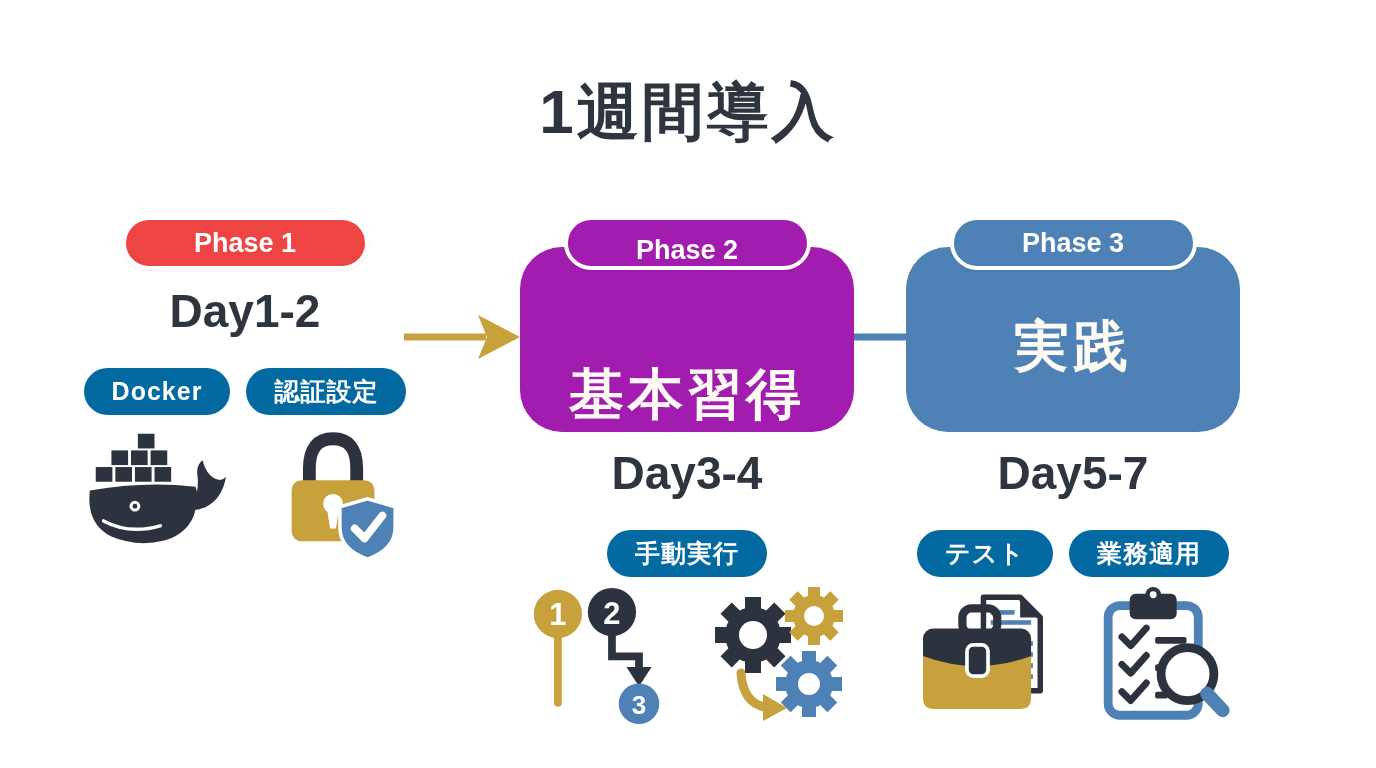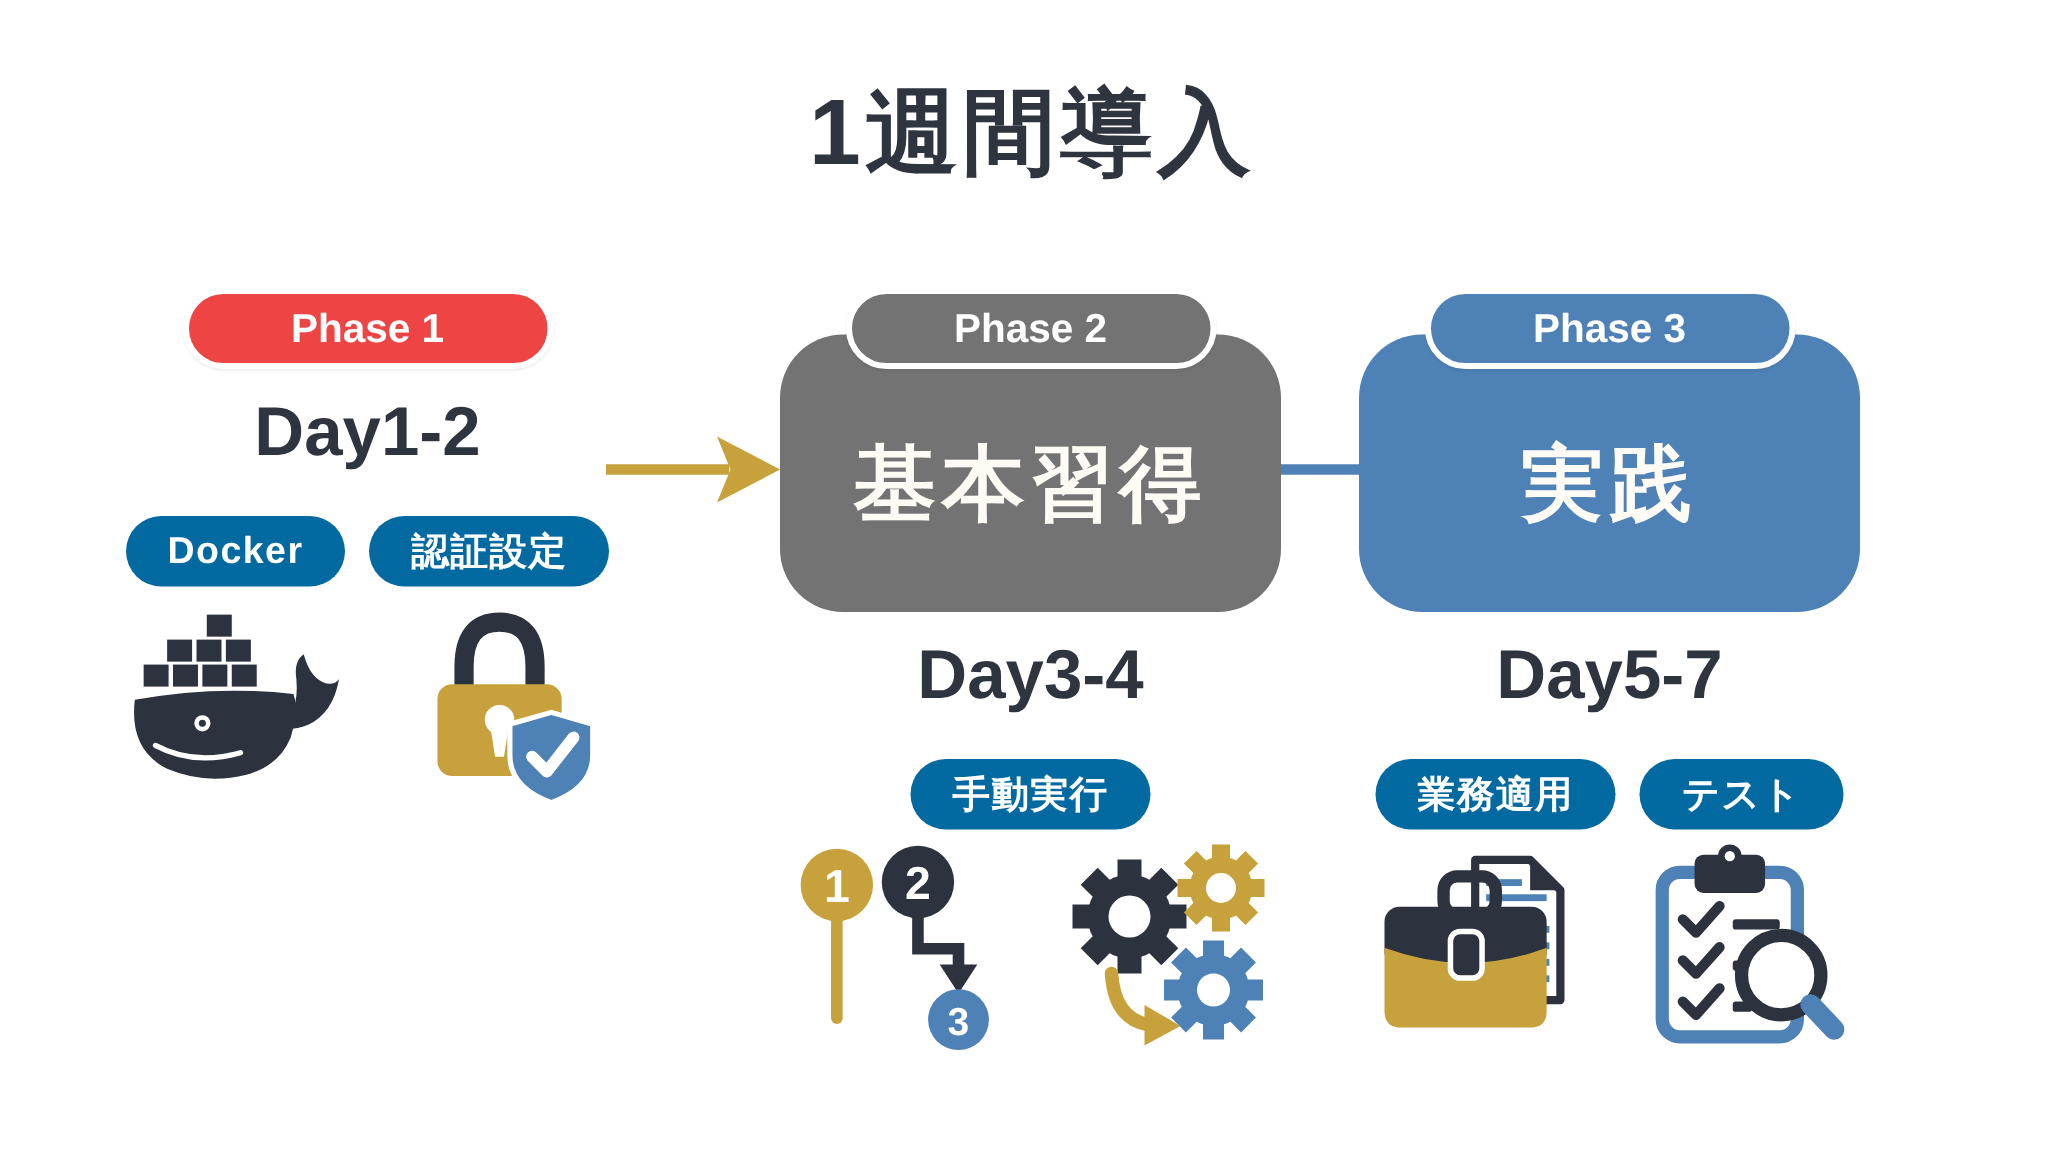--- a/index.html
+++ b/index.html
@@ -3,21 +3,21 @@
 <meta charset="utf-8">
 <style>
   * { margin:0; padding:0; box-sizing:border-box; }
   html,body { width:1376px; height:768px; }
   body {
     font-family:"Liberation Sans","DejaVu Sans",sans-serif;
     background:#ffffff;
     position:relative;
     overflow:hidden;
   }
-  .canvas { position:absolute; inset:0; width:1376px; height:548px; }
+  .canvas { position:absolute; inset:0; width:1376px; height:548px;margin-top:24px; }
 
   .title {
     position:absolute; top:46px; left:0; width:100%;
     text-align:center;
     font-size:62px; font-weight:800; color:#2f353f;
     letter-spacing:3px;
   }
 
   .phase-col {
     position:absolute; top:192px; width:334px;
@@ -39,21 +39,21 @@
     margin-top:-23px;
     width:334px; height:185px; border-radius:42px;
     display:flex; align-items:center; justify-content:center;
     position:relative; z-index:1;
   }
   .phase-box .phase-label {
     color:#fdfbf4; font-size:55px; font-weight:800;
     letter-spacing:4px; padding-top:14px;
   }
   .theme-gold  { background:#ef4444; }
-  .theme-dark  { background:#737373; }
+  .theme-dark  { background:#a21caf;align-items:flex-end; }
   .theme-blue  { background:#4e81b5; }
 
   .day-label {
     margin-top:14px;
     font-size:46px; font-weight:800; color:#2f353f;
   }
 
   .tags {
     margin-top:30px;
     display:flex; gap:16px; justify-content:center;
@@ -190,22 +190,22 @@
 
   <section class="phase-col col-3">
     <div class="badge theme-blue">
       <span>Phase 3</span>
     </div>
     <div class="phase-box theme-blue">
       <span class="phase-label">実践</span>
     </div>
     <div class="day-label">Day5-7</div>
     <div class="tags">
+      <span class="tag">テスト</span>
       <span class="tag">業務適用</span>
-      <span class="tag">テスト</span>
     </div>
     <div class="icons">
 
       <span class="icon-slot">
         <svg width="150" height="140" viewBox="0 0 155 142" aria-hidden="true">
           <path d="M78 8 H118 L140 30 V110 H78 Z" fill="#ffffff" stroke="#2d333e" stroke-width="6" stroke-linejoin="round"></path>
           <path d="M118 8 V30 H140 Z" fill="#2d333e"></path>
           <g fill="#4e81b5">
             <rect x="86" y="22" width="26" height="5"></rect>
             <rect x="86" y="33" width="44" height="5"></rect>

